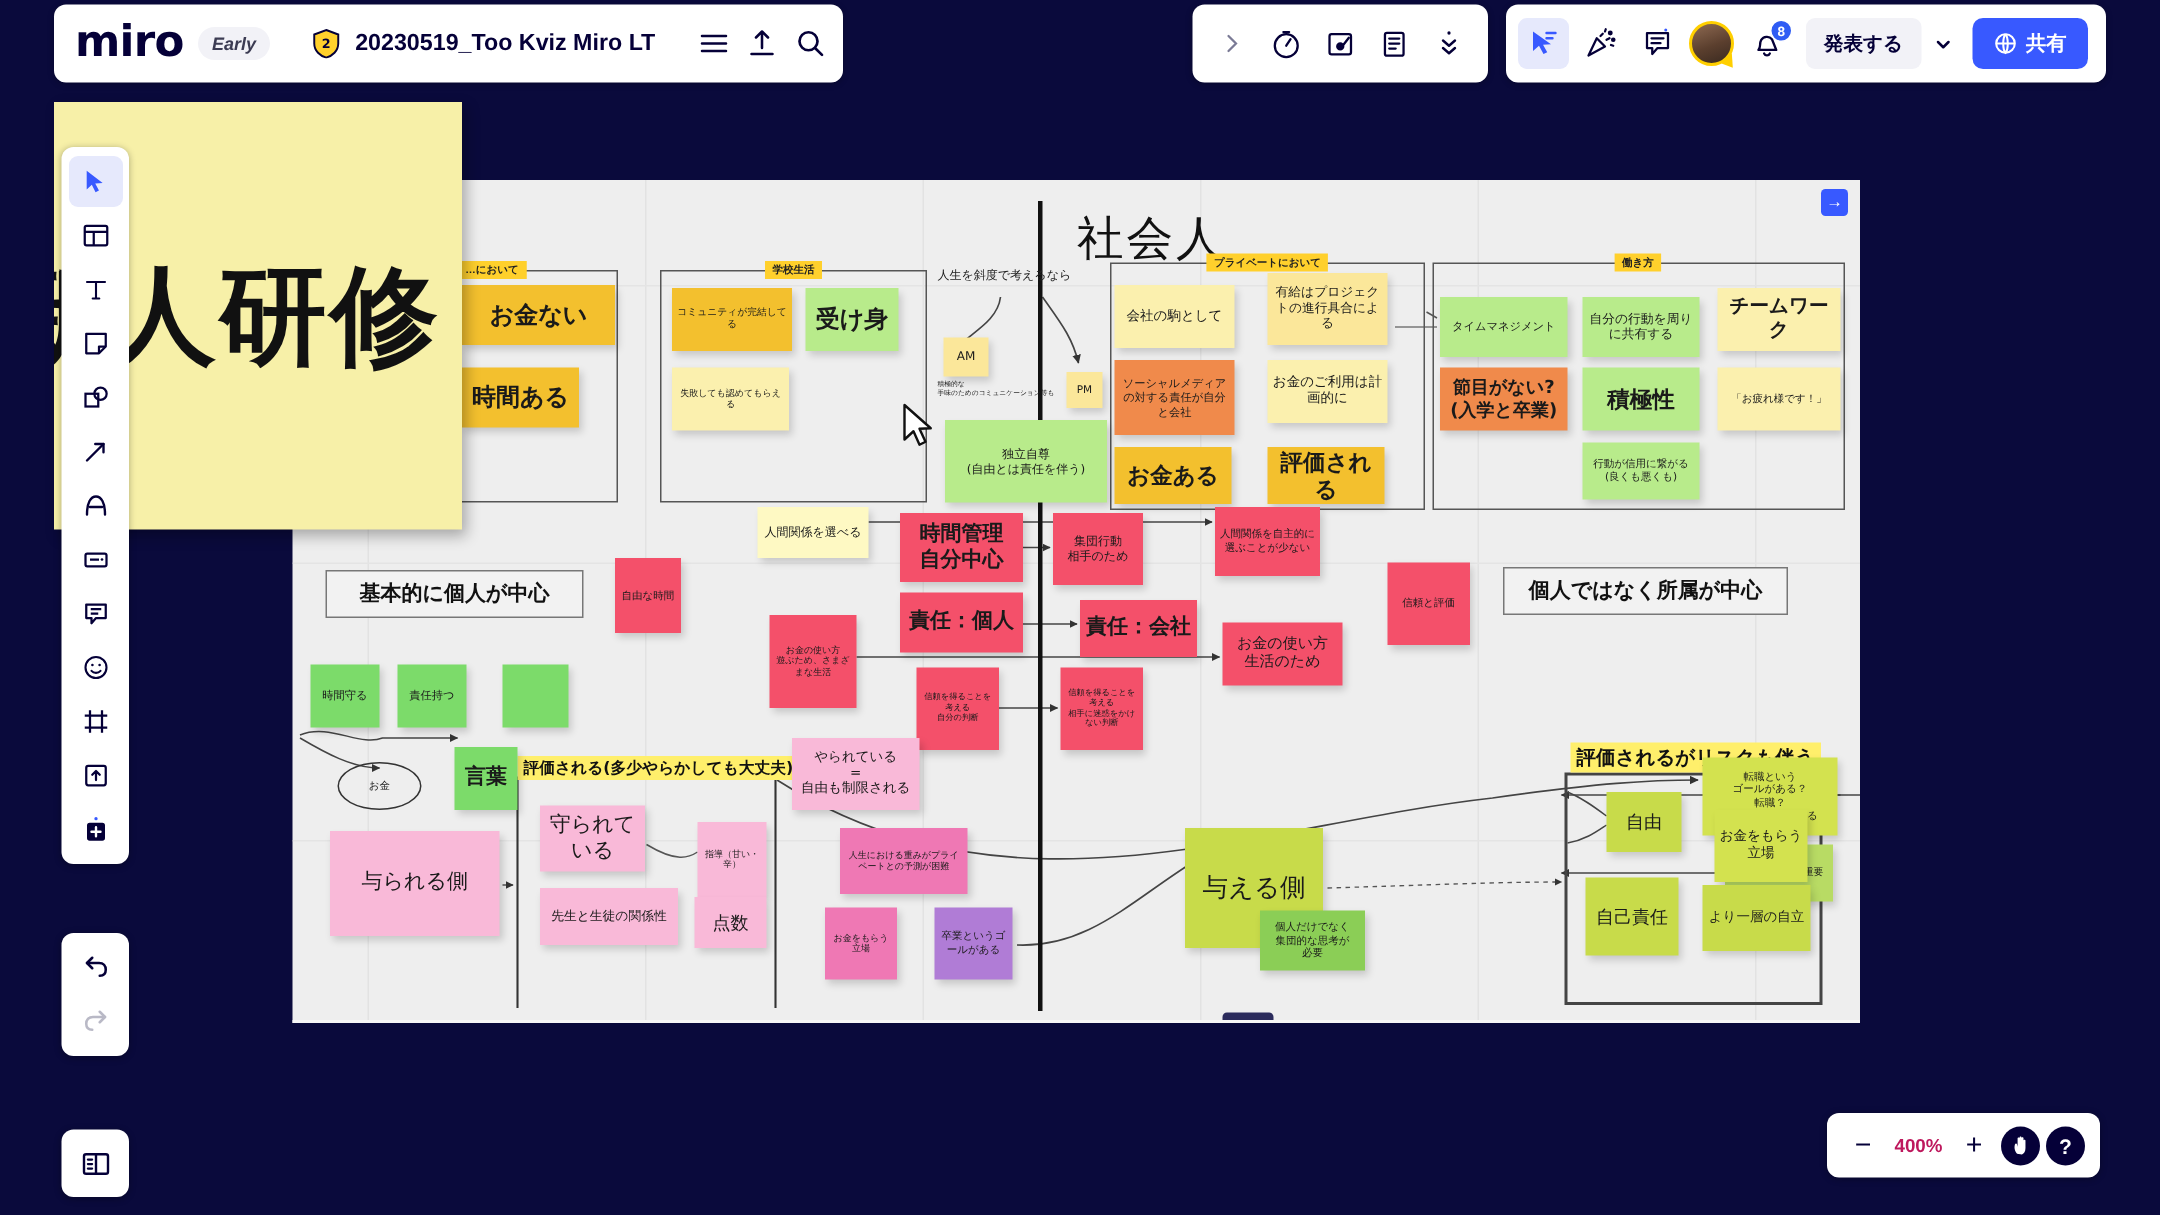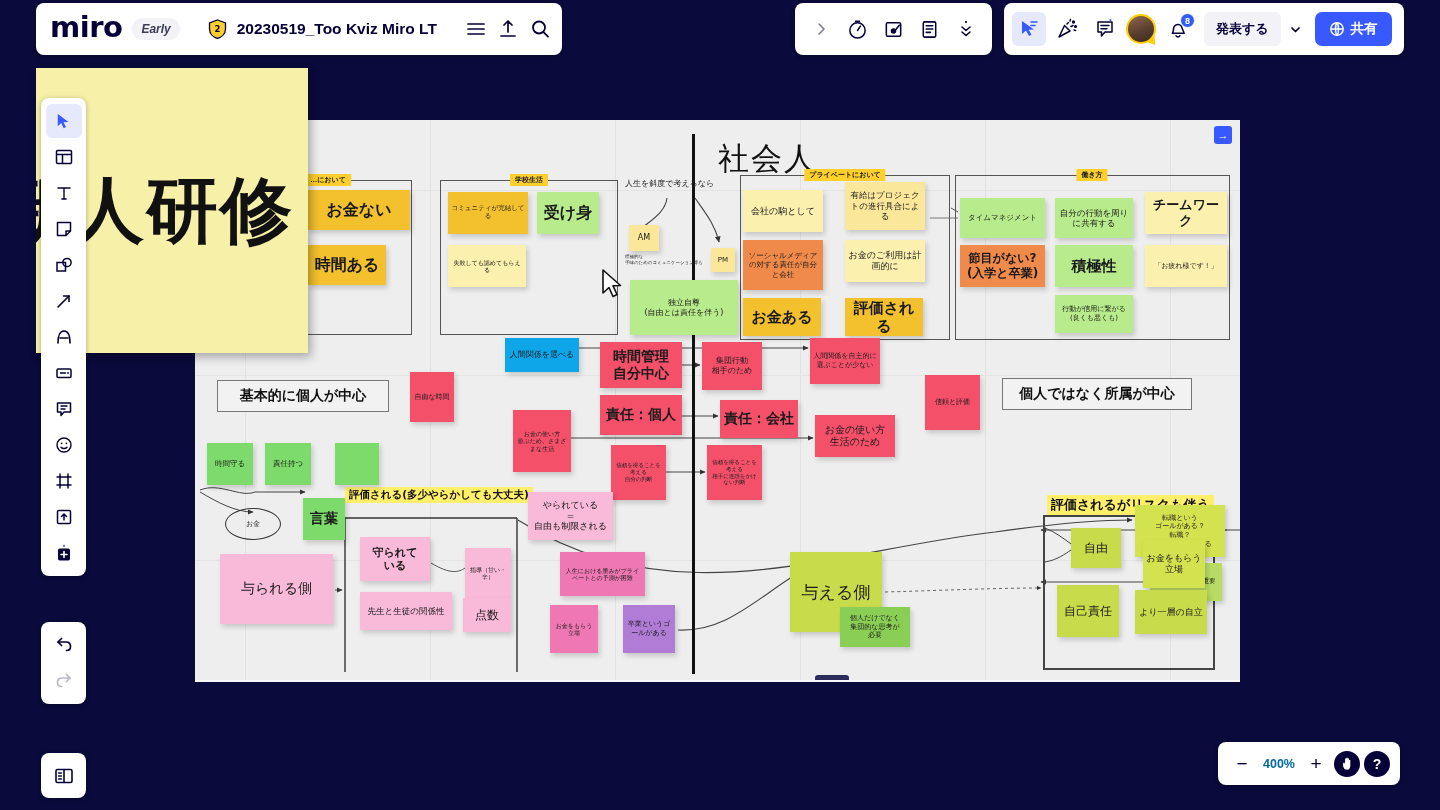--- a/index.html
+++ b/index.html
@@ -138,21 +138,21 @@
 
   
   .zoomctl {
     position:absolute; right:40px; bottom:25px;
     height:43px; background:#fff; border-radius:8px;
     display:flex;align-items:center; gap:4px; padding:0 10px;
     box-shadow:0 1px 5px rgba(0,0,0,.3); z-index:35;
   }
   .zoomctl .zi { width:28px;height:28px;display:flex;align-items:center;justify-content:center;
     cursor:pointer;color:#050038;font-size:19px; }
-  .zoom-val { font-size:12.5px;font-weight:700;color:#0369a1;min-width:38px;text-align:center;cursor:pointer;}
+  .zoom-val { font-size:12.5px;font-weight:700;color:#be185d;min-width:38px;text-align:center;cursor:pointer;}
   .dark-circle { width:26px;height:26px;border-radius:50%;background:#050038;color:#fff;
     display:flex;align-items:center;justify-content:center;cursor:pointer;font-size:14px;font-weight:700;}
 
   
   .canvas {
     position:absolute; left:195px; top:120px;
     width:1045px; height:562px;
     background:#eeeeee;
     border-bottom:2px solid #f8f8f8;
     overflow:hidden; z-index:5;
@@ -311,21 +311,21 @@
     <div class="frame-tag" style="left:334px;top:60px;">学校生活</div>
 
     <div class="frame-box" style="left:545px;top:55px;width:210px;height:165px;"></div>
     <div class="frame-tag" style="left:650px;top:55px;">プライベートにおいて</div>
 
     <div class="frame-box" style="left:760px;top:55px;width:275px;height:165px;"></div>
     <div class="frame-tag" style="left:897px;top:55px;">働き方</div>
 
     <div class="frame-box thick" style="left:848px;top:395px;width:172px;height:155px;"></div>
 
-    <div class="hl-text" style="left:150px;top:367px;font-size:10.5px;">評価される(多少やらかしても大丈夫)</div>
+    <div class="hl-text" style="left:150px;top:384px;font-size:10.5px;">評価される(多少やらかしても大丈夫)</div>
     <div class="hl-text" style="left:852px;top:375px;font-size:13px;">評価されるがリスクも伴う</div>
 
     <div class="plain-box" style="left:22px;top:260px;width:172px;height:32px;">基本的に個人が中心</div>
     <div class="plain-box" style="left:807px;top:258px;width:190px;height:32px;">個人ではなく所属が中心</div>
 
     <div class="small-label" style="left:430px;top:58px;font-size:8px;text-align:right;">人生を斜度で考えるなら</div>
     <div class="small-label" style="left:430px;top:134px;font-size:4.5px;line-height:1.35;white-space:pre-line;">積極的な
 手味のためのコミュニケーション等も</div>
     <div class="oval" style="left:30px;top:388px;width:56px;height:32px;">お金</div>
 
@@ -347,21 +347,21 @@
         <div class="note" style="left: 650px; top: 178px; width: 78px; height: 38px; background: rgb(243, 192, 46); font-size: 15px; font-weight: 700; white-space: pre-line;">評価される</div>
         <div class="note" style="left: 765px; top: 78px; width: 85px; height: 40px; background: rgb(184, 235, 139); font-size: 7.5px; white-space: pre-line;">タイムマネジメント</div>
         <div class="note" style="left: 860px; top: 78px; width: 78px; height: 40px; background: rgb(184, 235, 139); font-size: 8.5px; white-space: pre-line;">自分の行動を周りに共有する</div>
         <div class="note" style="left: 950px; top: 72px; width: 82px; height: 42px; background: rgb(251, 240, 174); font-size: 13px; font-weight: 700; white-space: pre-line;">チームワーク</div>
         <div class="note" style="left: 765px; top: 125px; width: 85px; height: 42px; background: rgb(240, 138, 75); font-size: 12px; font-weight: 700; white-space: pre-line;">節目がない?
 (入学と卒業)</div>
         <div class="note" style="left: 860px; top: 125px; width: 78px; height: 42px; background: rgb(184, 235, 139); font-size: 15px; font-weight: 700; white-space: pre-line;">積極性</div>
         <div class="note" style="left: 950px; top: 125px; width: 82px; height: 42px; background: rgb(251, 240, 174); font-size: 7px; white-space: pre-line;">「お疲れ様です！」</div>
         <div class="note" style="left: 860px; top: 175px; width: 78px; height: 38px; background: rgb(184, 235, 139); font-size: 7px; white-space: pre-line;">行動が信用に繋がる
 (良くも悪くも)</div>
-        <div class="note" style="left: 310px; top: 218px; width: 74px; height: 34px; background: #0ea5e9; font-size: 8px; white-space: pre-line;">人間関係を選べる</div>
+        <div class="note" style="left: 310px; top: 218px; width: 74px; height: 34px; background: #fef9c3; font-size: 8px; white-space: pre-line;">人間関係を選べる</div>
         <div class="note" style="left: 405px; top: 222px; width: 82px; height: 46px; background: rgb(244, 80, 106); font-size: 14px; font-weight: 700; white-space: pre-line;">時間管理
 自分中心</div>
         <div class="note" style="left: 507px; top: 222px; width: 60px; height: 48px; background: rgb(244, 80, 106); font-size: 8px; white-space: pre-line;">集団行動
 相手のため</div>
         <div class="note" style="left: 615px; top: 218px; width: 70px; height: 46px; background: rgb(244, 80, 106); font-size: 7px; white-space: pre-line;">人間関係を自主的に選ぶことが少ない</div>
         <div class="note" style="left: 215px; top: 252px; width: 44px; height: 50px; background: rgb(244, 80, 106); font-size: 7px; white-space: pre-line;">自由な時間</div>
         <div class="note" style="left: 318px; top: 290px; width: 58px; height: 62px; background: rgb(244, 80, 106); font-size: 6px; white-space: pre-line;">お金の使い方
 遊ぶため、さまざまな生活</div>
         <div class="note" style="left: 405px; top: 275px; width: 82px; height: 40px; background: rgb(244, 80, 106); font-size: 14px; font-weight: 700; white-space: pre-line;">責任：個人</div>
         <div class="note" style="left: 525px; top: 280px; width: 78px; height: 38px; background: rgb(244, 80, 106); font-size: 14px; font-weight: 700; white-space: pre-line;">責任：会社</div>
@@ -370,21 +370,21 @@
         <div class="note" style="left: 512px; top: 325px; width: 55px; height: 55px; background: rgb(244, 80, 106); font-size: 5.5px; white-space: pre-line;">信頼を得ることを考える
 相手に迷惑をかけない判断</div>
         <div class="note" style="left: 620px; top: 295px; width: 80px; height: 42px; background: rgb(244, 80, 106); font-size: 10px; white-space: pre-line;">お金の使い方
 生活のため</div>
         <div class="note" style="left: 730px; top: 255px; width: 55px; height: 55px; background: rgb(244, 80, 106); font-size: 7px; white-space: pre-line;">信頼と評価</div>
         <div class="note" style="left: 12px; top: 323px; width: 46px; height: 42px; background: rgb(124, 219, 106); font-size: 7.5px; white-space: pre-line;">時間守る</div>
         <div class="note" style="left: 70px; top: 323px; width: 46px; height: 42px; background: rgb(124, 219, 106); font-size: 7.5px; white-space: pre-line;">責任持つ</div>
         <div class="note" style="left: 140px; top: 323px; width: 44px; height: 42px; background: rgb(124, 219, 106); font-size: 8px; white-space: pre-line;"></div>
         <div class="note" style="left: 108px; top: 378px; width: 42px; height: 42px; background: rgb(124, 219, 106); font-size: 14px; font-weight: 700; white-space: pre-line;">言葉</div>
         <div class="note" style="left: 25px; top: 434px; width: 113px; height: 70px; background: rgb(249, 185, 216); font-size: 14px; white-space: pre-line;">与られる側</div>
-        <div class="note" style="left: 165px; top: 417px; width: 70px; height: 44px; background: rgb(249, 185, 216); font-size: 11px; white-space: pre-line; font-weight: bold;">守られて
+        <div class="note" style="left: 165px; top: 417px; width: 70px; height: 44px; background: rgb(249, 185, 216); font-size: 14px; white-space: pre-line;">守られて
 いる</div>
         <div class="note" style="left: 270px; top: 428px; width: 46px; height: 50px; background: rgb(249, 185, 216); font-size: 6px; white-space: pre-line;">指導（甘い・辛）</div>
         <div class="note" style="left: 165px; top: 472px; width: 92px; height: 38px; background: rgb(249, 185, 216); font-size: 8.5px; white-space: pre-line;">先生と生徒の関係性</div>
         <div class="note" style="left: 268px; top: 478px; width: 48px; height: 34px; background: rgb(249, 185, 216); font-size: 12px; white-space: pre-line;">点数</div>
         <div class="note" style="left: 333px; top: 372px; width: 85px; height: 48px; background: rgb(249, 185, 216); font-size: 9px; white-space: pre-line;">やられている
 =
 自由も制限される</div>
         <div class="note" style="left: 365px; top: 432px; width: 85px; height: 44px; background: rgb(239, 120, 180); font-size: 6px; white-space: pre-line;">人生における重みがプライベートとの予測が困難</div>
         <div class="note" style="left: 355px; top: 485px; width: 48px; height: 48px; background: rgb(239, 120, 180); font-size: 6px; white-space: pre-line;">お金をもらう立場</div>
         <div class="note" style="left: 428px; top: 485px; width: 52px; height: 48px; background: rgb(176, 124, 214); font-size: 7px; white-space: pre-line;">卒業というゴールがある</div>

